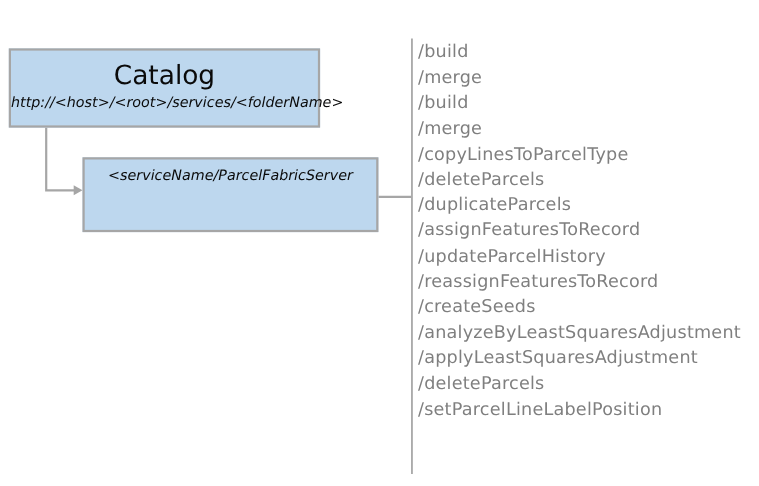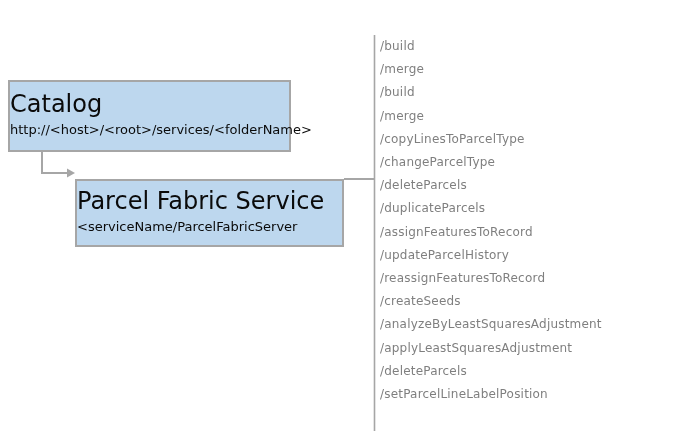--- a/index.html
+++ b/index.html
@@ -23,46 +23,46 @@
     left: 0; top: 0;
     width: 690px; height: 442px;
   }
   svg .connector { stroke: var(--connector); fill: none; }
   svg .arrowhead { fill: var(--connector); stroke: none; }
   .box {
     position: absolute;
     background: var(--box-fill);
     border: 2px solid var(--box-border);
     box-sizing: border-box;
-    text-align: left;
+    text-align: center;
     color: var(--title-text);
-    margin-top: 36px;
   }
   .box.catalog  { left: 8px;  top: 44px;  width: 283px; height: 72px; padding-top: 7px; }
   .box.service  { left: 75px; top: 143px; width: 269px; height: 68px; padding-top: 5px; }
   .box-title {
     font-size: 24px;
     line-height: 30px;
     color: var(--title-text);
     white-space: nowrap;
   }
   .box-subtitle {
     font-size: 13px;
     line-height: 17px;
     margin-top: 2px;
     color: var(--title-text);
     white-space: nowrap;
+    font-style: italic;
   }
   .endpoints {
     position: absolute;
     left: 380px;
     top: 35px;
     width: 305px;
     color: var(--endpoint-text);
-    font-size: 12px;
+    font-size: 16px;
     line-height: 23.2px;
     letter-spacing: 0.2px;
     white-space: nowrap;
   }
 </style>
 </head>
 <body>
 
 <div class="stage">
 
@@ -72,31 +72,29 @@
     <line class="connector" x1="344" y1="179" x2="374" y2="179" stroke-width="2"></line>
     <line class="connector" x1="374.5" y1="35" x2="374.5" y2="431" stroke-width="1.6"></line>
   </svg>
 
   <div class="box catalog">
     <div class="box-title">Catalog</div>
     <div class="box-subtitle">http://&lt;host&gt;/&lt;root&gt;/services/&lt;folderName&gt;</div>
   </div>
 
   <div class="box service">
-    <div class="box-title">Parcel Fabric Service</div>
     <div class="box-subtitle">&lt;serviceName/ParcelFabricServer</div>
   </div>
 
   <div class="endpoints">
       <div class="endpoint">/build</div>
       <div class="endpoint">/merge</div>
       <div class="endpoint">/build</div>
       <div class="endpoint">/merge</div>
       <div class="endpoint">/copyLinesToParcelType</div>
-      <div class="endpoint">/changeParcelType</div>
       <div class="endpoint">/deleteParcels</div>
       <div class="endpoint">/duplicateParcels</div>
       <div class="endpoint">/assignFeaturesToRecord</div>
       <div class="endpoint">/updateParcelHistory</div>
       <div class="endpoint">/reassignFeaturesToRecord</div>
       <div class="endpoint">/createSeeds</div>
       <div class="endpoint">/analyzeByLeastSquaresAdjustment</div>
       <div class="endpoint">/applyLeastSquaresAdjustment</div>
       <div class="endpoint">/deleteParcels</div>
       <div class="endpoint">/setParcelLineLabelPosition</div>

